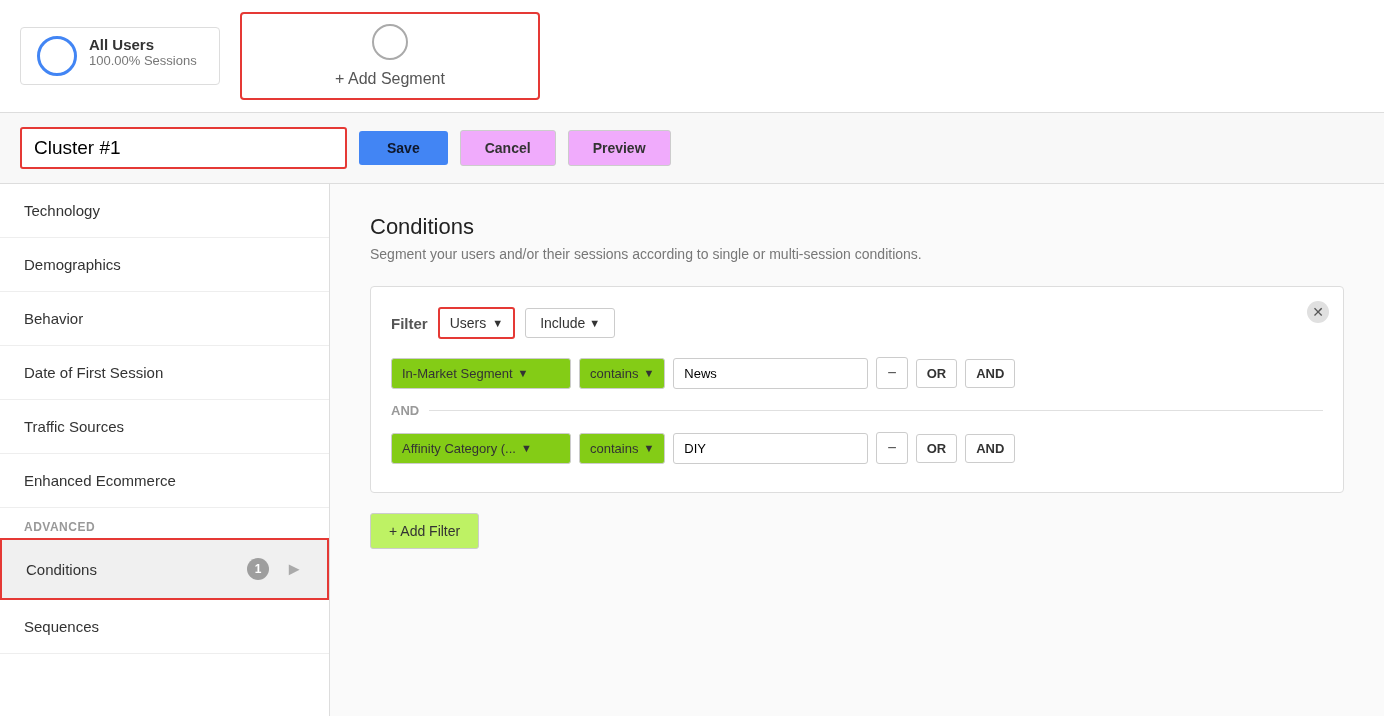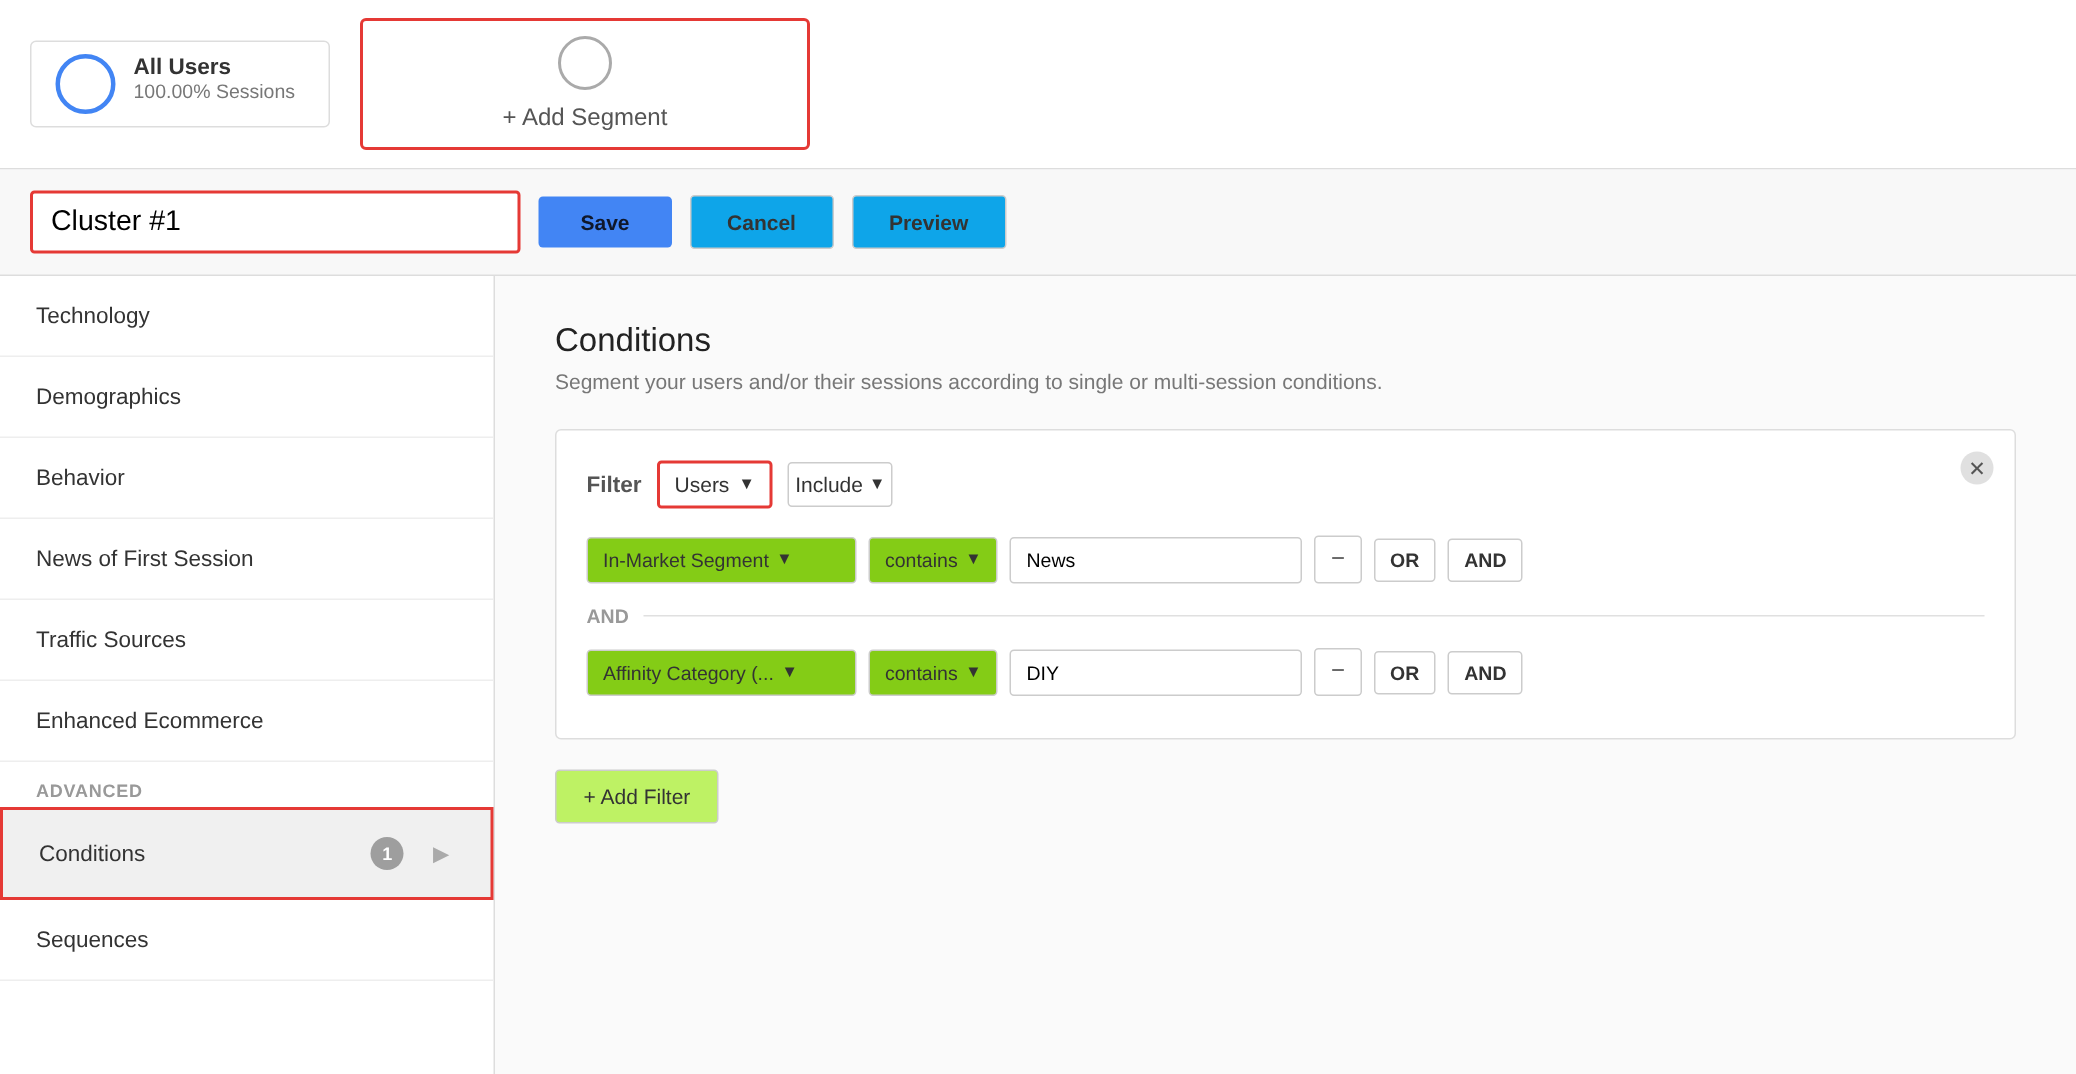--- a/index.html
+++ b/index.html
@@ -76,21 +76,21 @@
       background: #4285f4;
       color: #0f172a;
       border: none;
       border-radius: 3px;
       padding: 9px 28px;
       font-size: 14px;
       font-weight: bold;
       cursor: pointer;
     }
     .btn-cancel, .btn-preview {
-      background: #0ea5e9;
+      background: #f0abfc;
       color: #333;
       border: 1px solid #ccc;
       border-radius: 3px;
       padding: 9px 24px;
       font-size: 14px;
       font-weight: bold;
       cursor: pointer;
     }
 
     
@@ -194,21 +194,21 @@
       font-size: 14px;
       cursor: pointer;
       background: #fff;
       display: flex;
       align-items: center;
       gap: 6px;
     }
     .filter-include {
       border: 1px solid #ccc;
       border-radius: 3px;
-      padding: 6px 4px;
+      padding: 6px 14px;
       font-size: 14px;
       cursor: pointer;
       background: #fff;
       display: flex;
       align-items: center;
       gap: 4px;
     }
     .close-x {
       position: absolute;
       right: 14px;
@@ -340,21 +340,21 @@
     <div class="sidebar-item">
       <span>Technology</span>
     </div>
     <div class="sidebar-item">
       <span>Demographics</span>
     </div>
     <div class="sidebar-item">
       <span>Behavior</span>
     </div>
     <div class="sidebar-item">
-      <span>News of First Session</span>
+      <span>Date of First Session</span>
     </div>
     <div class="sidebar-item">
       <span>Traffic Sources</span>
     </div>
     <div class="sidebar-item">
       <span>Enhanced Ecommerce</span>
     </div>
 
     <div class="sidebar-section-label">Advanced</div>
 

